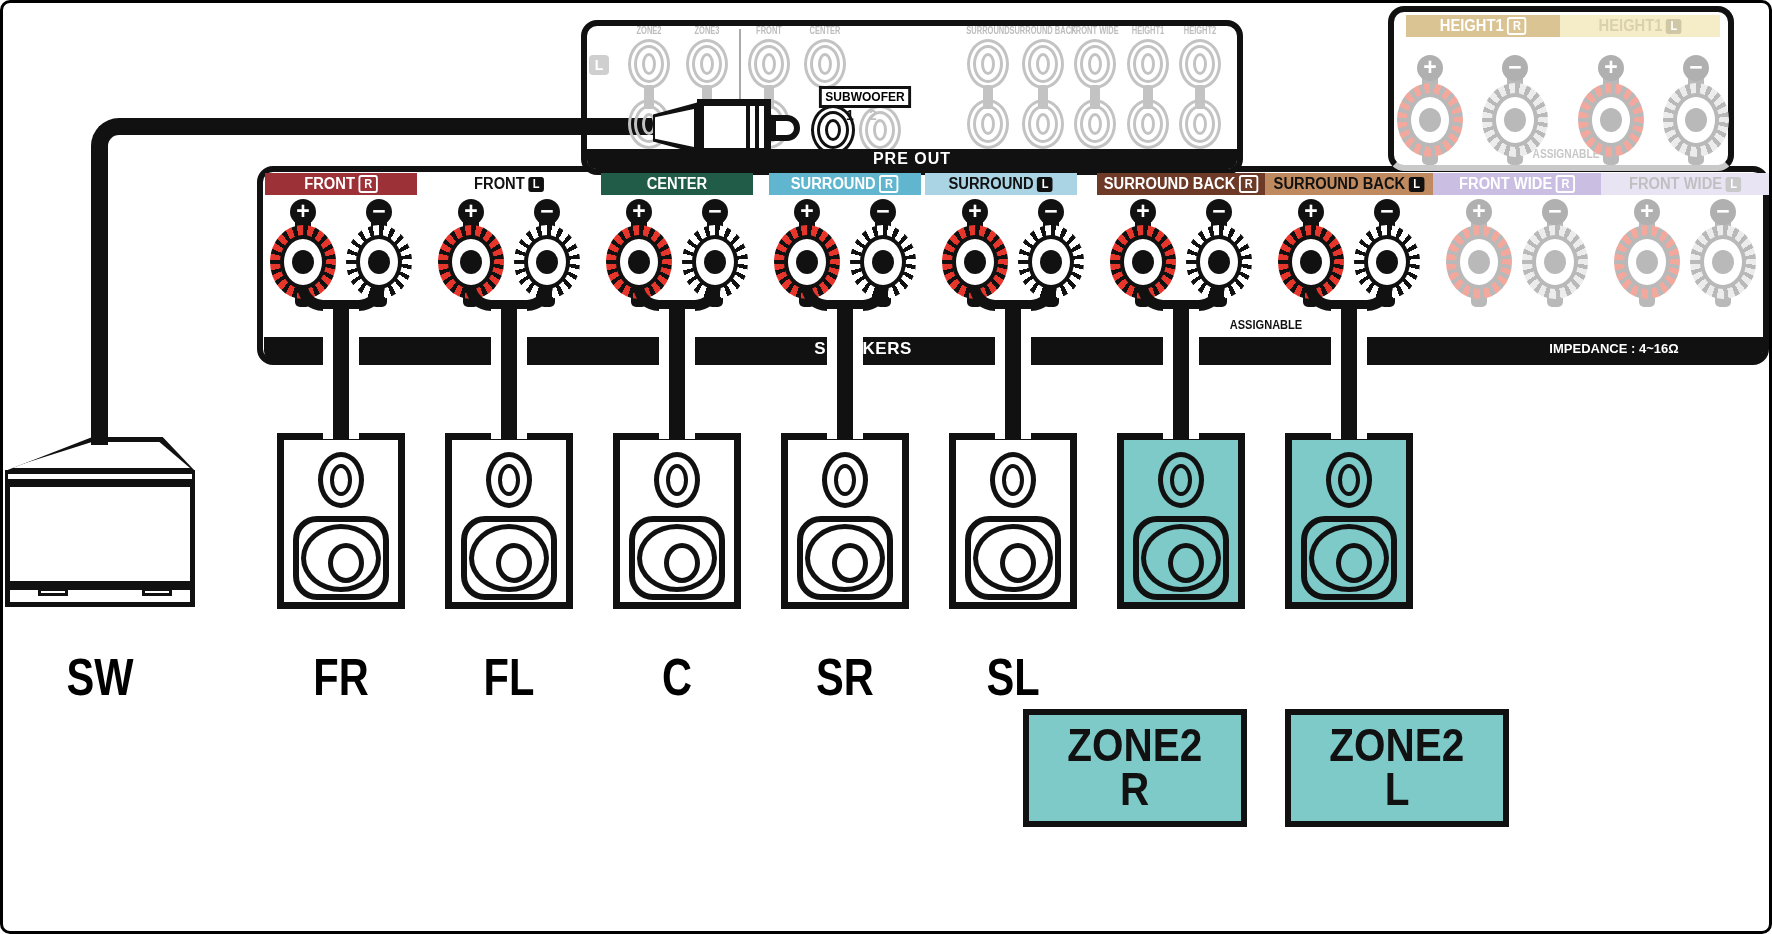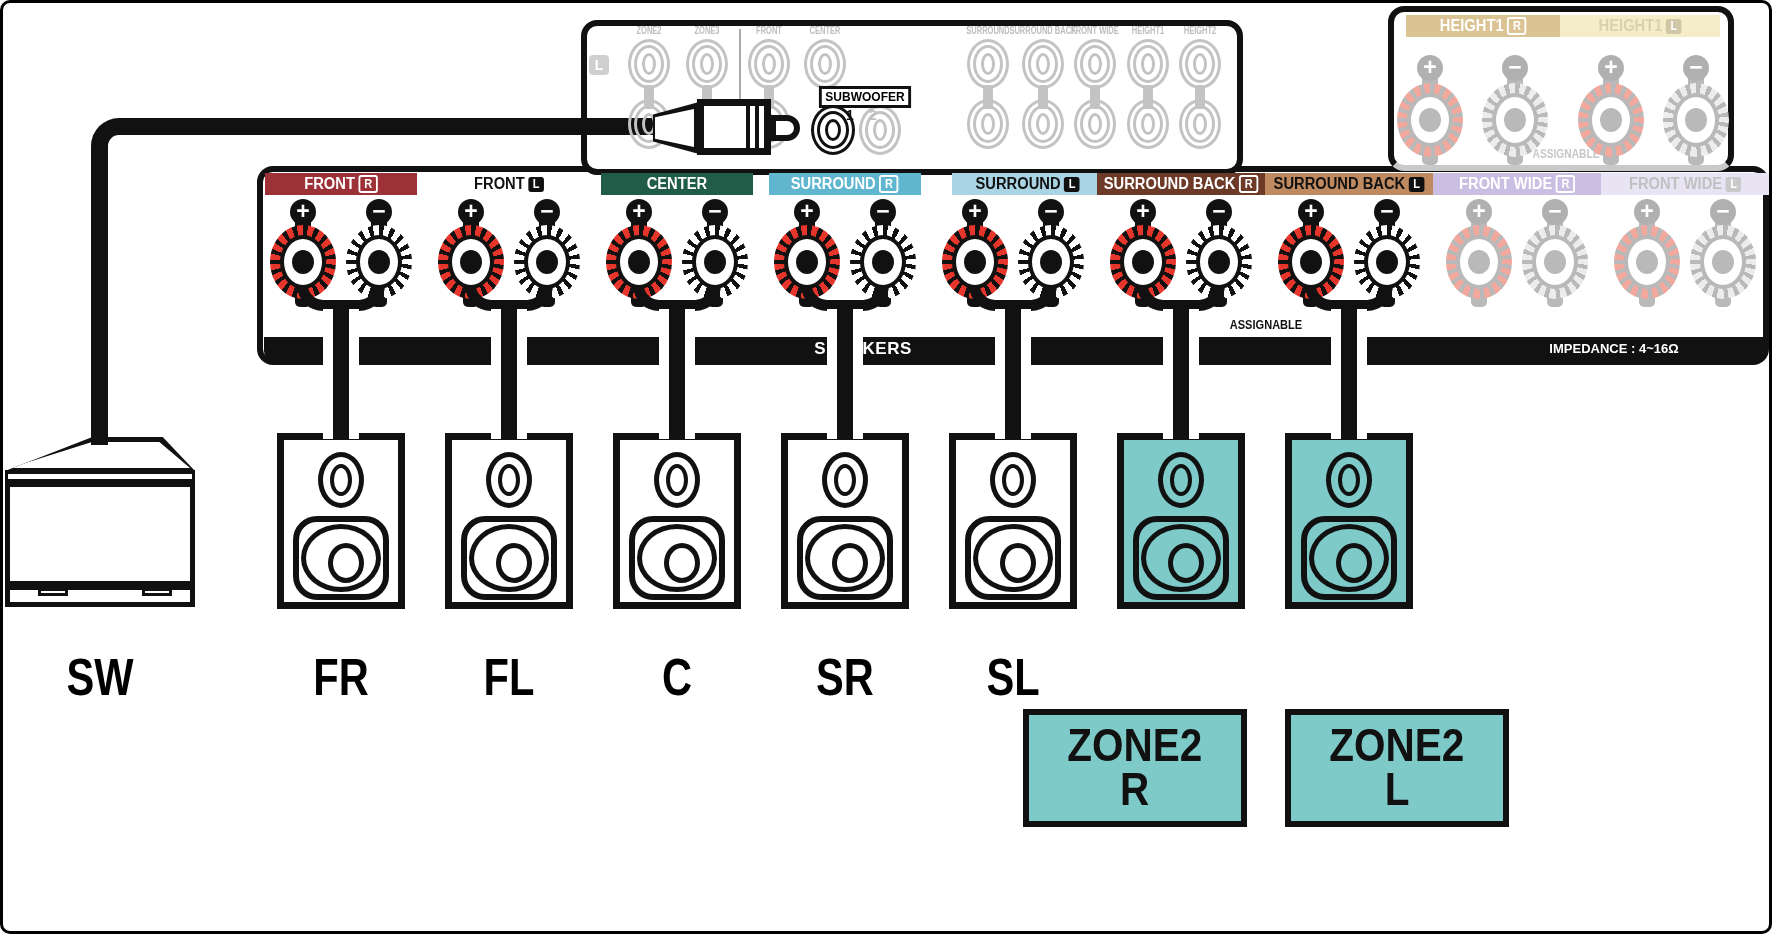--- a/index.html
+++ b/index.html
@@ -128,20 +128,21 @@
   <div class="panel height1-panel"></div>
   <div class="panel main-panel"></div>
 
   <div class="lletter" style="left:586px;top:52px;">L</div>
   <div class="sep" style="left:736px;top:26px;height:118px;"></div>
   <div class="sub-label">SUBWOOFER</div>
   <div class="sub-num" style="left:843px;top:104px;color:#111;">1</div>
   <div class="sub-num" style="left:866px;top:104px;color:#c0c0c0;">2</div>
   <div class="rj black" style="left:808px;top:102px;width:44px;"></div>
   <div class="rj" style="left:856px;top:102px;"></div>
+  <div class="blackbar preout-bar">PRE OUT</div>
 
   <div class="sub-cable"></div>
   <div class="rca-trap"></div>
   <div class="rca-body"></div>
   <div class="rca-tip"></div>
 
   <div class="assign" style="left:1183px;top:314px;width:160px;font-size:13px;color:#111;">ASSIGNABLE</div>
   <div class="blackbar speakers-bar">
     <span style="left:509px;width:180px;font-size:17px;letter-spacing:.5px;">SPEAKERS</span>
     <span style="left:1190px;width:320px;font-size:13px;">IMPEDANCE : 4~16Ω</span>
@@ -225,21 +226,21 @@
     <div class="badge" style="left: 867px; top: 196px;">−</div>
     <div class="nub" style="left: 796px; top: 212px;"></div>
     <div class="nub" style="left: 872px; top: 212px;"></div>
     <div class="post red" style="left: 771px; top: 222px;"></div>
     <div class="post white" style="left: 847px; top: 222px;"></div>
     <div class="nub" style="left: 796px; top: 286px;"></div>
     <div class="nub" style="left: 872px; top: 286px;"></div>
     <div class="stubL" style="left: 798px; top: 282px;"></div>
     <div class="stubR" style="left: 842px; top: 282px;"></div>
     <div class="wire" style="left: 834px; top: 306px; height: 130px;"></div>
-    <div class="banner" style="left: 949px; width: 152px; background: rgb(170, 212, 228); color: rgb(17, 17, 17);"><span class="bt"><span>SURROUND</span><span class="lbx solid">L</span></span></div>
+    <div class="banner" style="left: 922px; width: 152px; background: rgb(170, 212, 228); color: rgb(17, 17, 17);"><span class="bt"><span>SURROUND</span><span class="lbx solid">L</span></span></div>
     <div class="badge" style="left: 959px; top: 196px;">+</div>
     <div class="badge" style="left: 1035px; top: 196px;">−</div>
     <div class="nub" style="left: 964px; top: 212px;"></div>
     <div class="nub" style="left: 1040px; top: 212px;"></div>
     <div class="post red" style="left: 939px; top: 222px;"></div>
     <div class="post white" style="left: 1015px; top: 222px;"></div>
     <div class="nub" style="left: 964px; top: 286px;"></div>
     <div class="nub" style="left: 1040px; top: 286px;"></div>
     <div class="stubL" style="left: 966px; top: 282px;"></div>
     <div class="stubR" style="left: 1010px; top: 282px;"></div>

